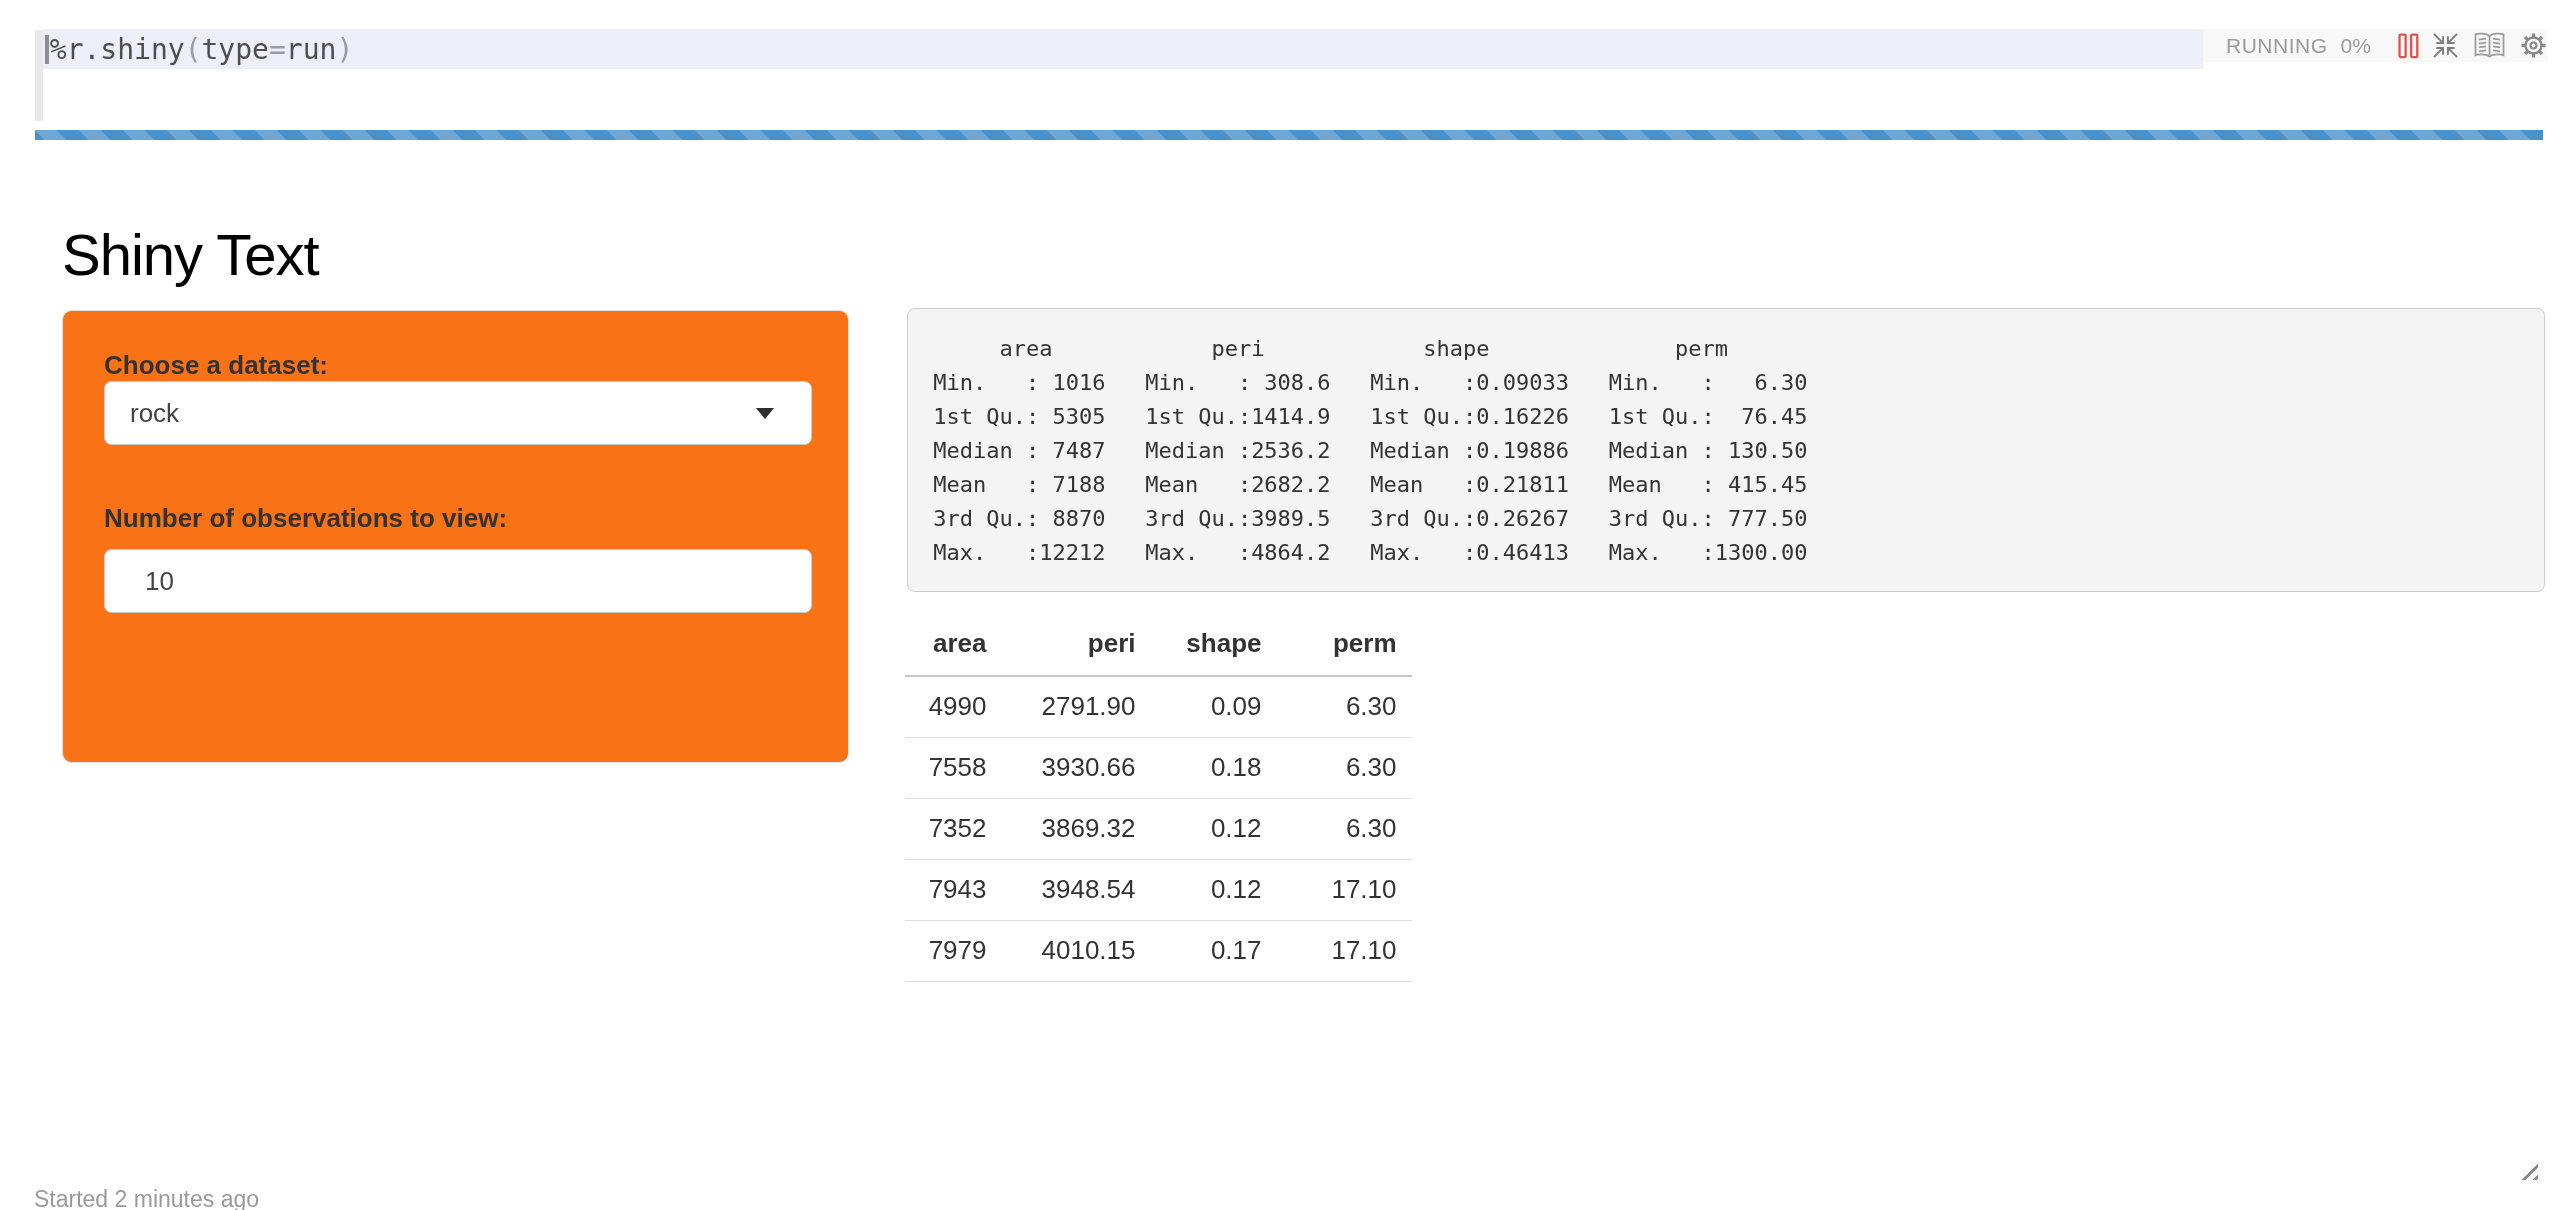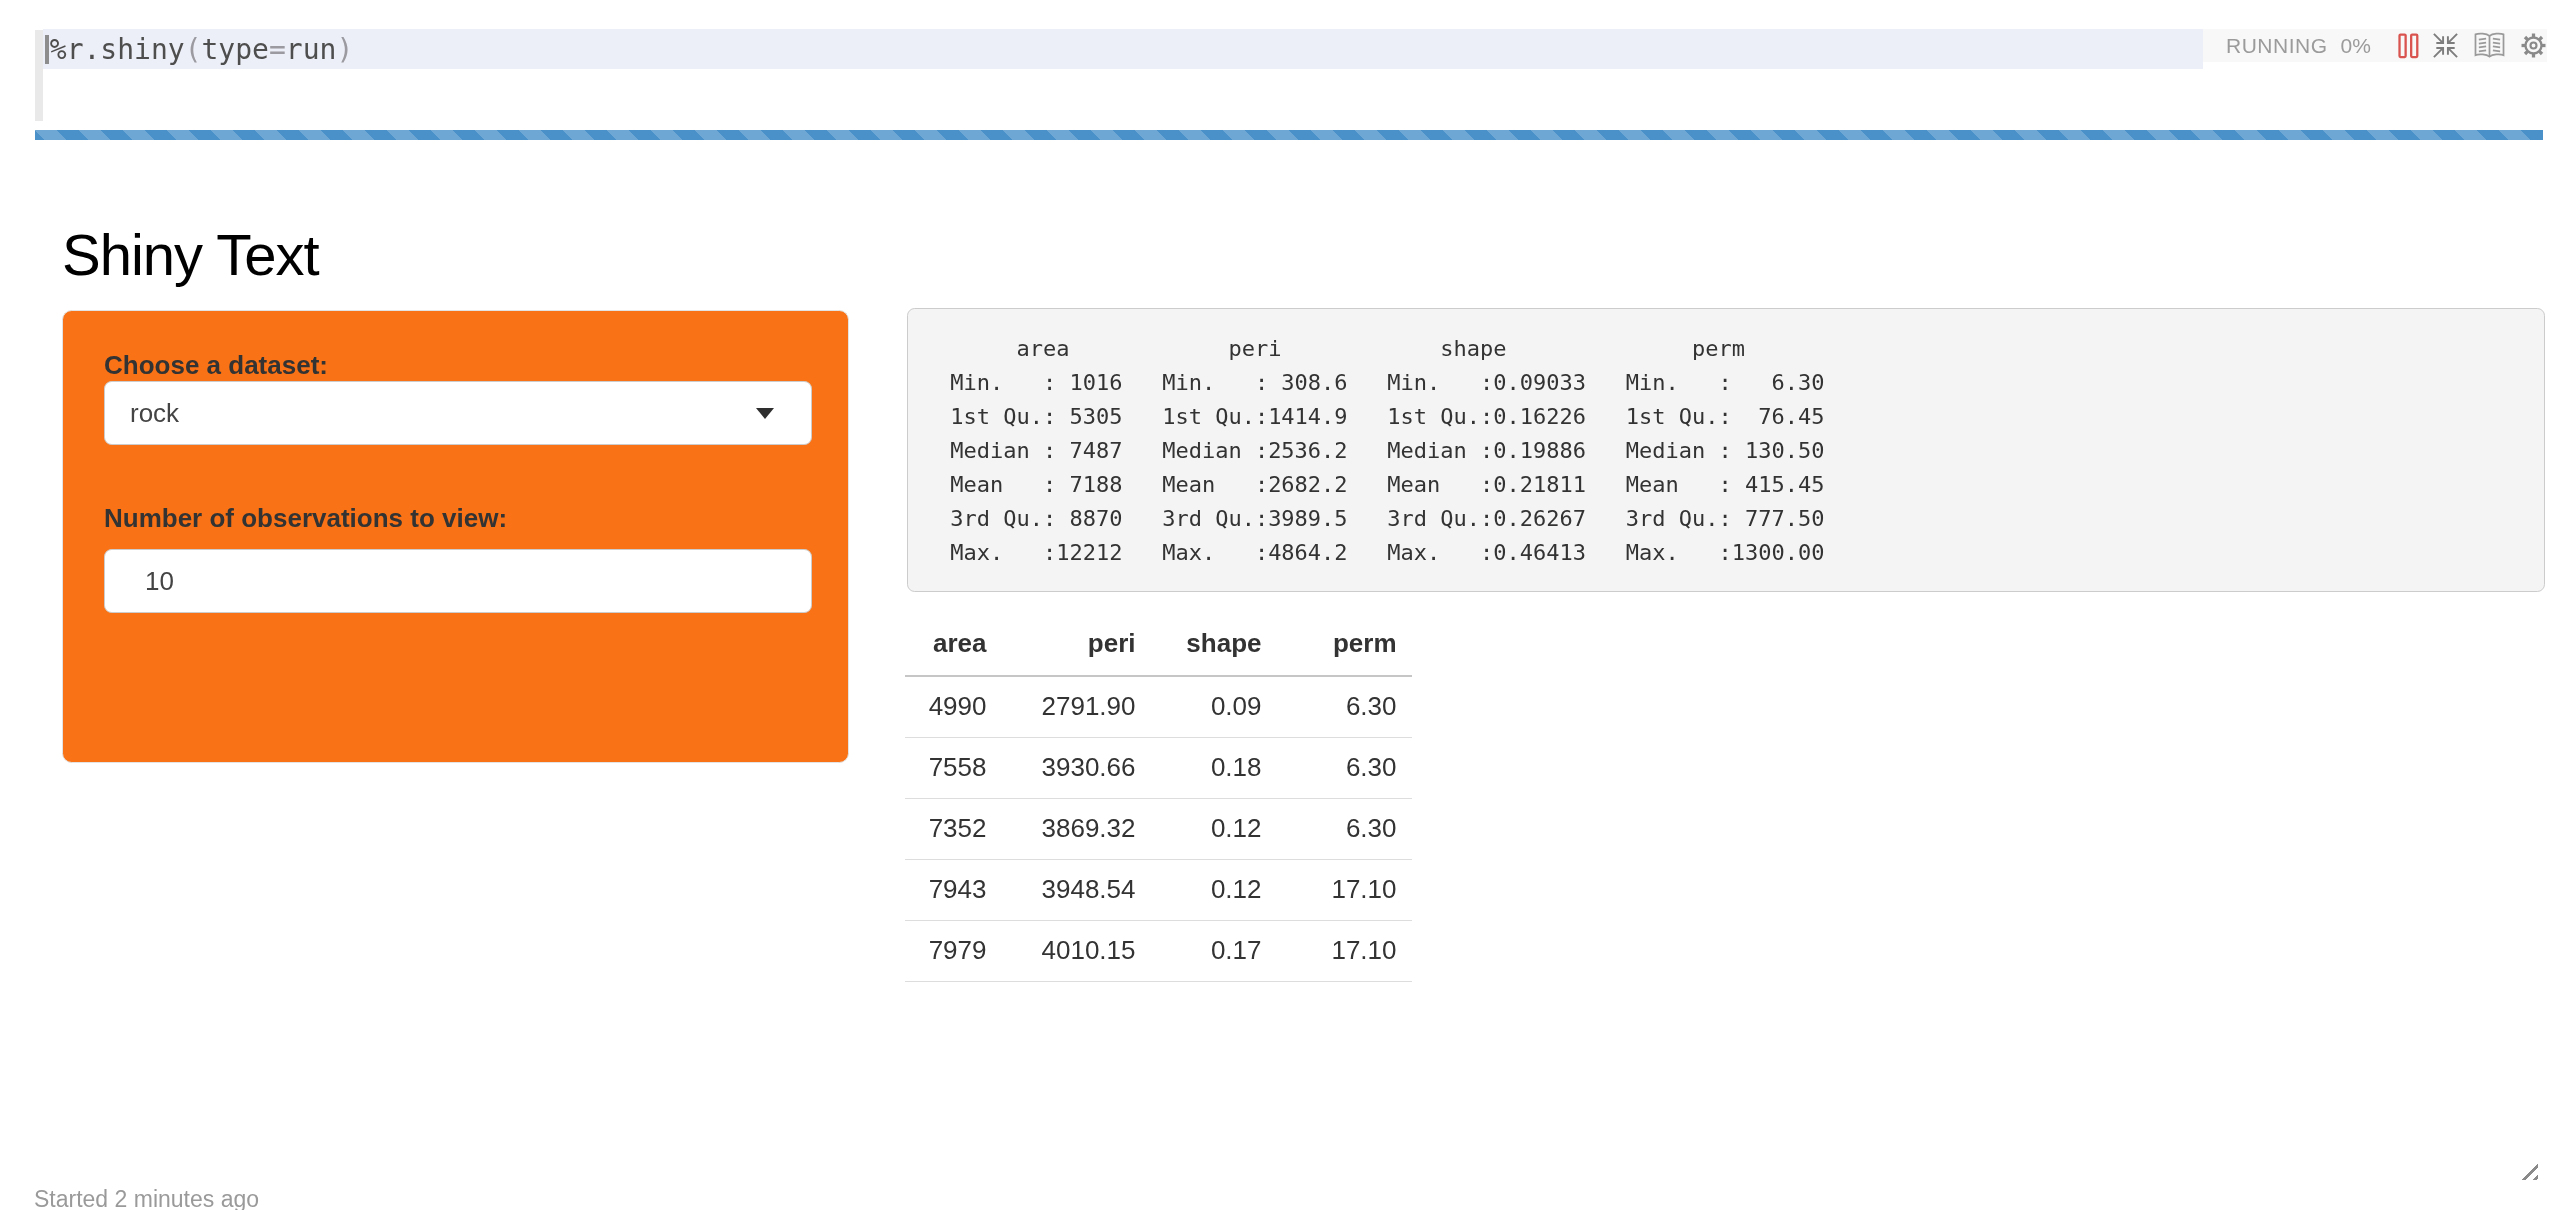--- a/index.html
+++ b/index.html
@@ -84,21 +84,21 @@
   }
   #obs-input {
     top: 238px; padding-left: 40px;
     font-family: "Liberation Sans", sans-serif; outline: none;
   }
 
   #summary-output {
     left: 907px; top: 308px; width: 1638px; height: 284px;
     background: #f4f4f4;
     border: 1.9px solid #ccc; border-radius: 7.7px;
-    padding: 23px 0 0 29px;
+    padding: 23px 0 0 12px;
     font-family: "DejaVu Sans Mono", monospace;
     font-size: 22px; line-height: 34px; color: #333;
     white-space: pre; overflow: hidden;
   }
 
   #data-table {
     left: 905px; top: 615px; width: 507px;
     border-collapse: collapse;
     font-size: 26px; color: #333;
   }

